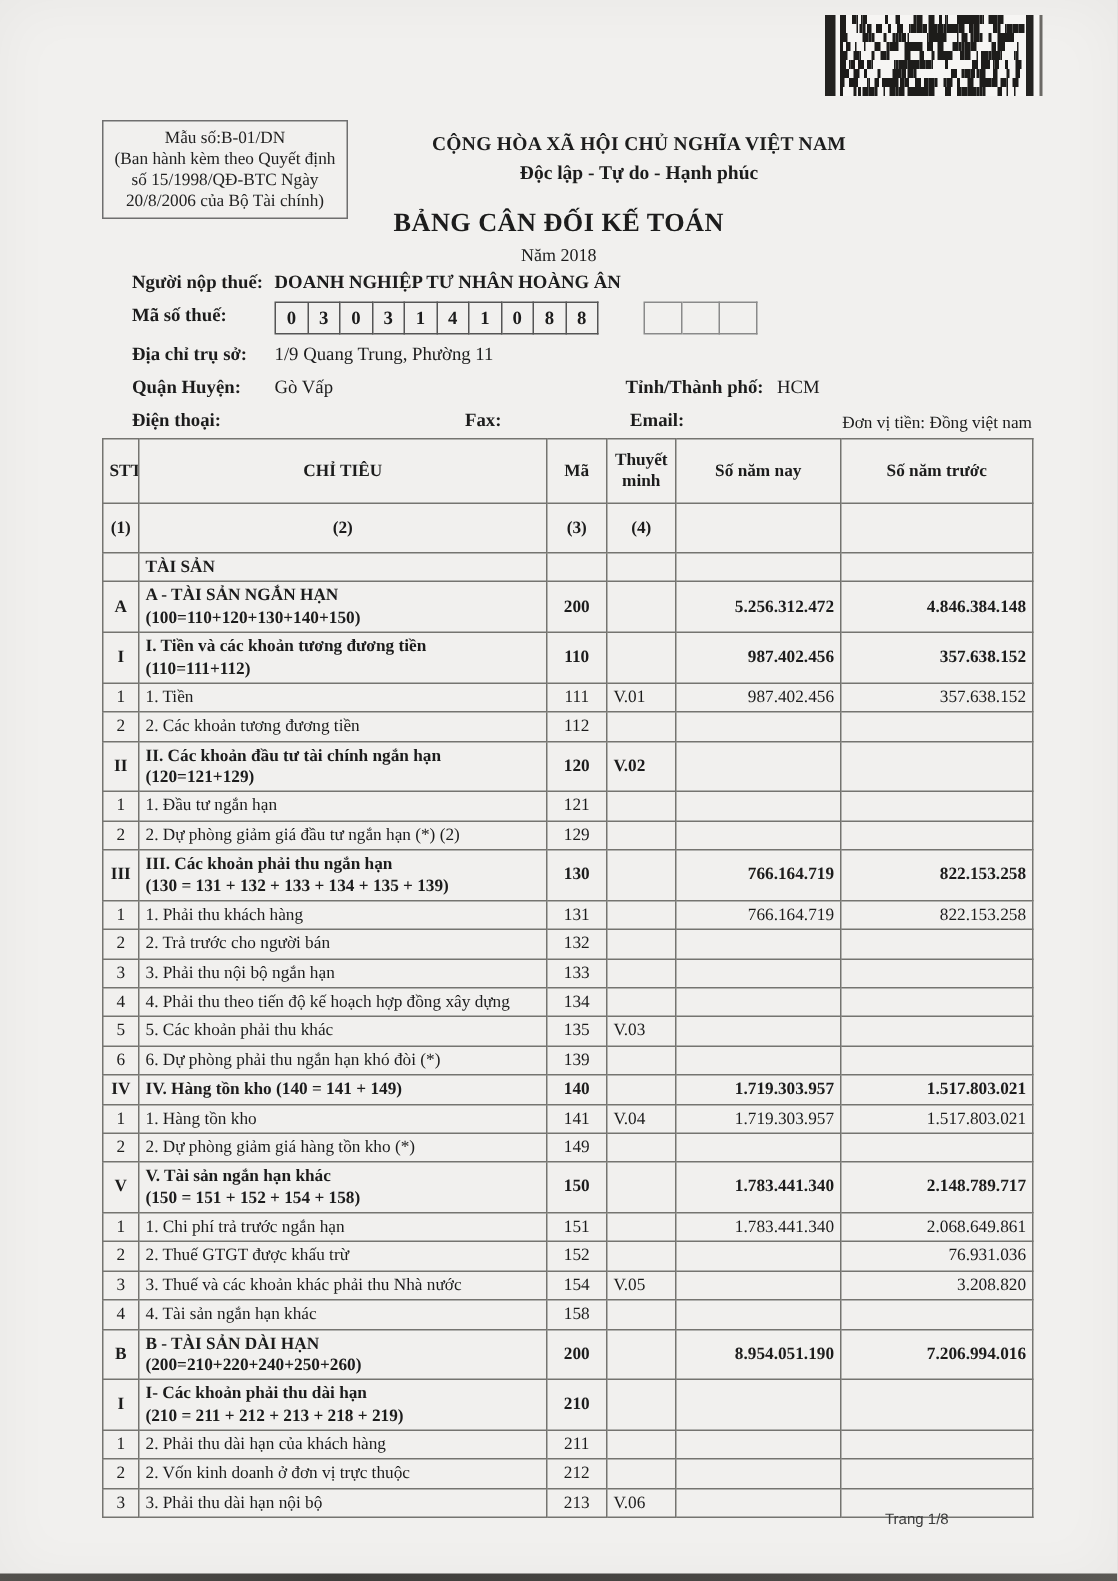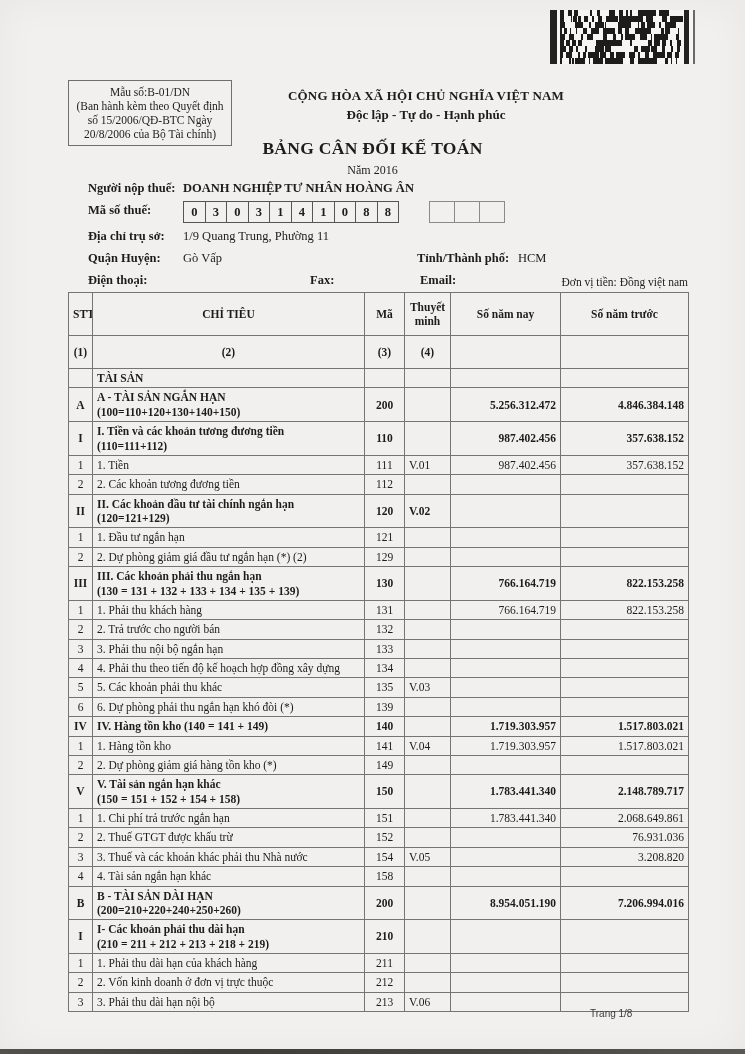--- a/index.html
+++ b/index.html
@@ -306,31 +306,31 @@
       <div style="position:absolute;left:103px;top:48px;width:2px;height:6px;background:#1d1c1a"></div>
       <div style="position:absolute;left:105px;top:48px;width:2px;height:6px;background:#1d1c1a"></div>
       <div style="position:absolute;left:115px;top:48px;width:3px;height:6px;background:#1d1c1a"></div>
       <div style="position:absolute;left:121px;top:48px;width:1px;height:6px;background:#1d1c1a"></div>
       <div style="position:absolute;left:126px;top:48px;width:1px;height:6px;background:#1d1c1a"></div>
     </div>
 
   <div class="form-box">
     <div>Mẫu số:B-01/DN</div>
     <div>(Ban hành kèm theo Quyết định</div>
-    <div>số 15/2006/QĐ-BTC Ngày</div>
+    <div>số 15/1998/QĐ-BTC Ngày</div>
     <div>20/8/2006 của  Bộ Tài chính)</div>
   </div>
 
   <div class="national">
     <div class="n1">CỘNG HÒA XÃ HỘI CHỦ NGHĨA VIỆT NAM</div>
     <div class="n2">Độc lập - Tự do - Hạnh phúc</div>
   </div>
 
   <div class="title">BẢNG CÂN ĐỐI KẾ TOÁN</div>
-  <div class="subtitle">Năm 2016</div>
+  <div class="subtitle">Năm 2018</div>
 
   <div class="info">
     <div class="irow">
       <span class="at bold" style="left:0">Người nộp thuế:</span>
       <span class="at bold" style="left:95px">DOANH NGHIỆP TƯ NHÂN HOÀNG ÂN</span>
     </div>
     <div class="irow boxrow">
       <span class="at bold" style="left:0">Mã số thuế:</span>
       <span class="digit-boxes" id="digit-boxes">
           <span class="digit-cell">0</span>
@@ -592,21 +592,21 @@
         <tr class="dbl">
           <td class="c bold">I</td>
           <td class="lbl sec bold">I- Các khoản phải thu dài hạn<span class="fml">(210 = 211 + 212 + 213 + 218 + 219)</span></td>
           <td class="c bold">210</td>
           <td class="note bold"></td>
           <td class="num bold"></td>
           <td class="num bold"></td>
         </tr>
         <tr>
           <td class="c">1</td>
-          <td class="lbl">1. Phải thu dài hạn của khách hàng</td>
+          <td class="lbl">2. Phải thu dài hạn của khách hàng</td>
           <td class="c">211</td>
           <td class="note"></td>
           <td class="num"></td>
           <td class="num"></td>
         </tr>
         <tr>
           <td class="c">2</td>
           <td class="lbl">2. Vốn kinh doanh ở đơn vị trực thuộc</td>
           <td class="c">212</td>
           <td class="note"></td>

